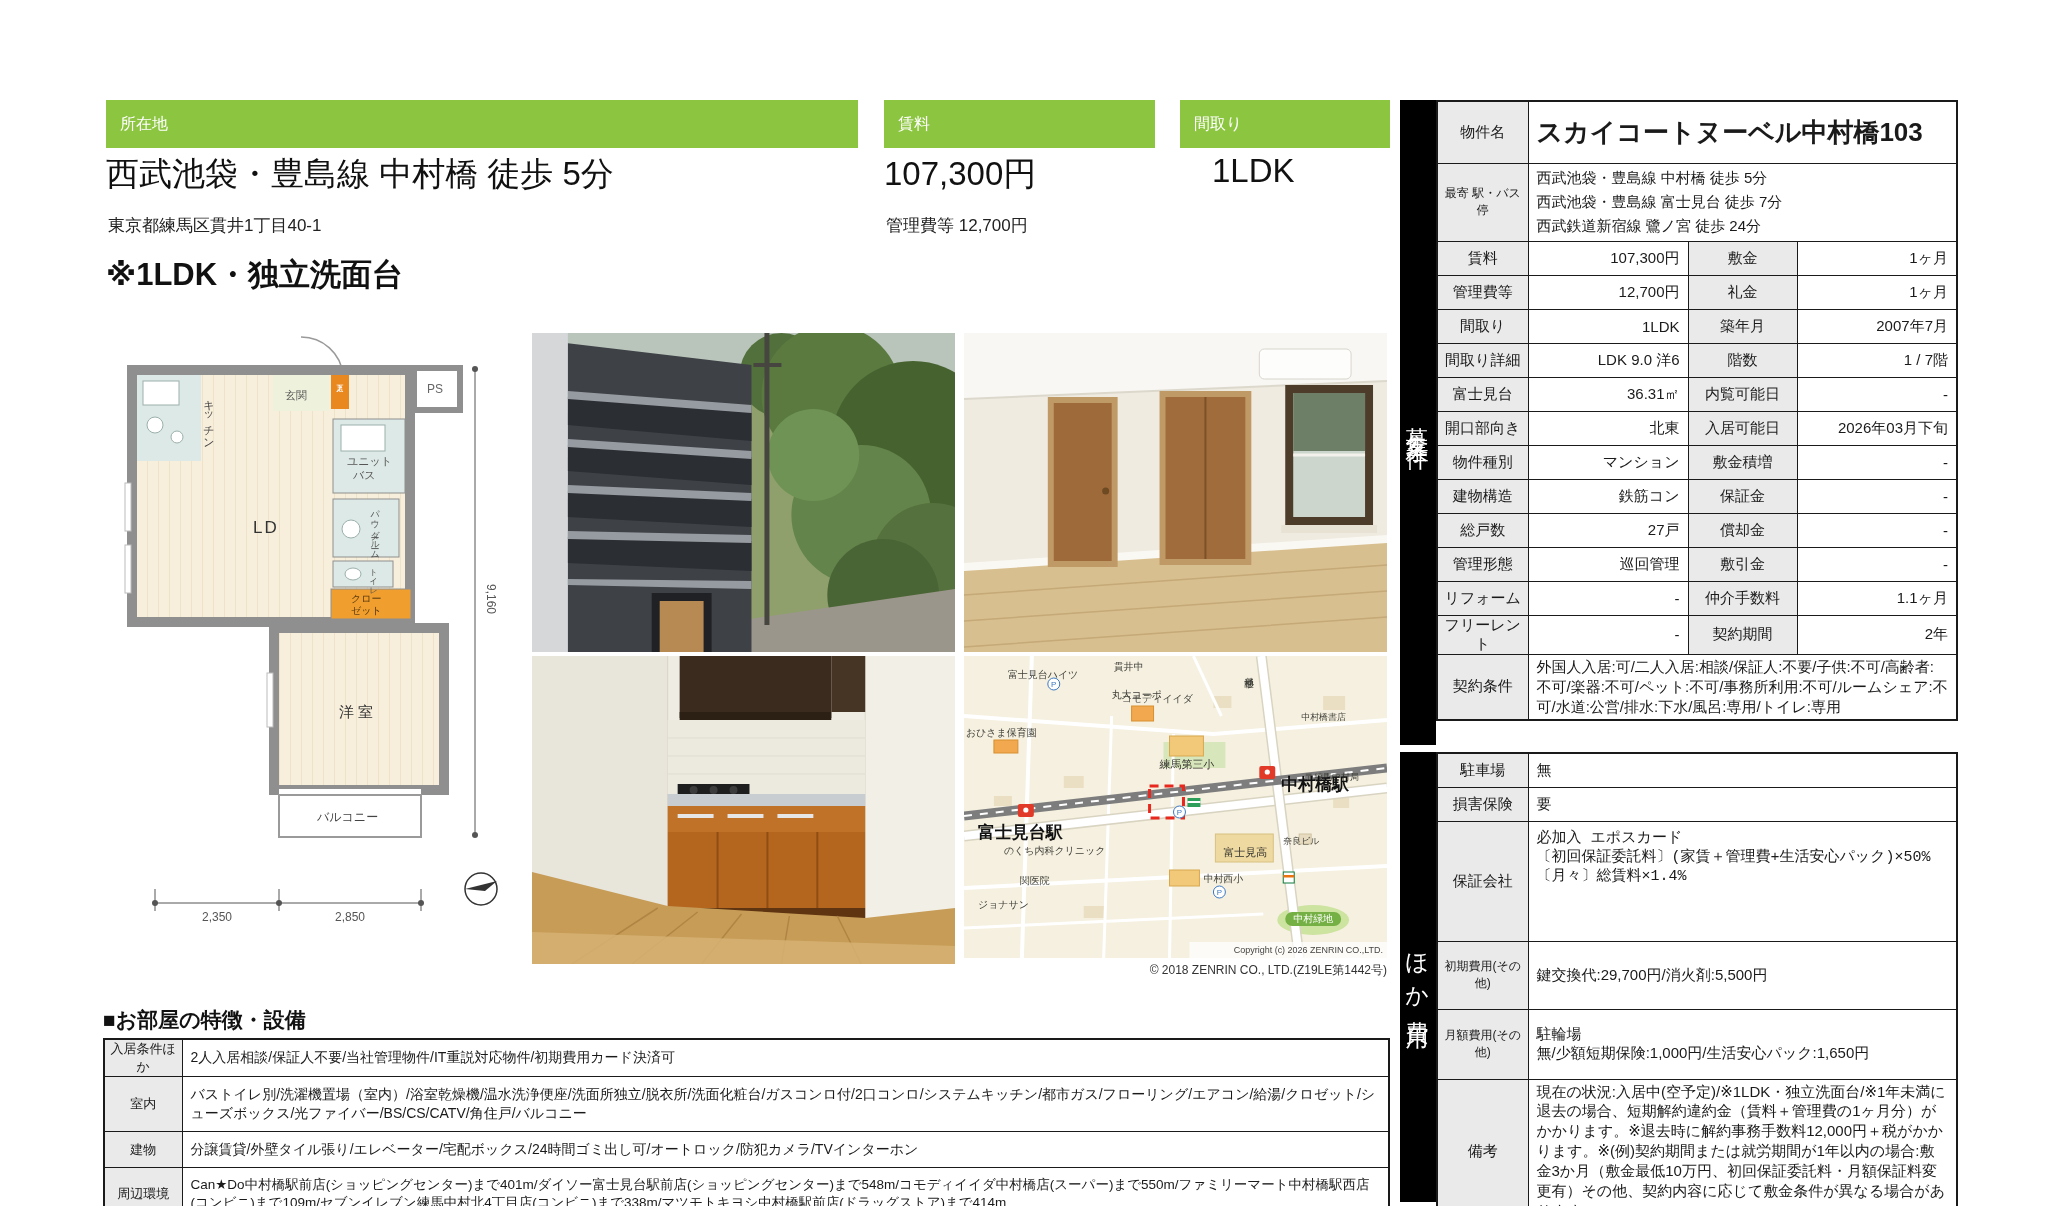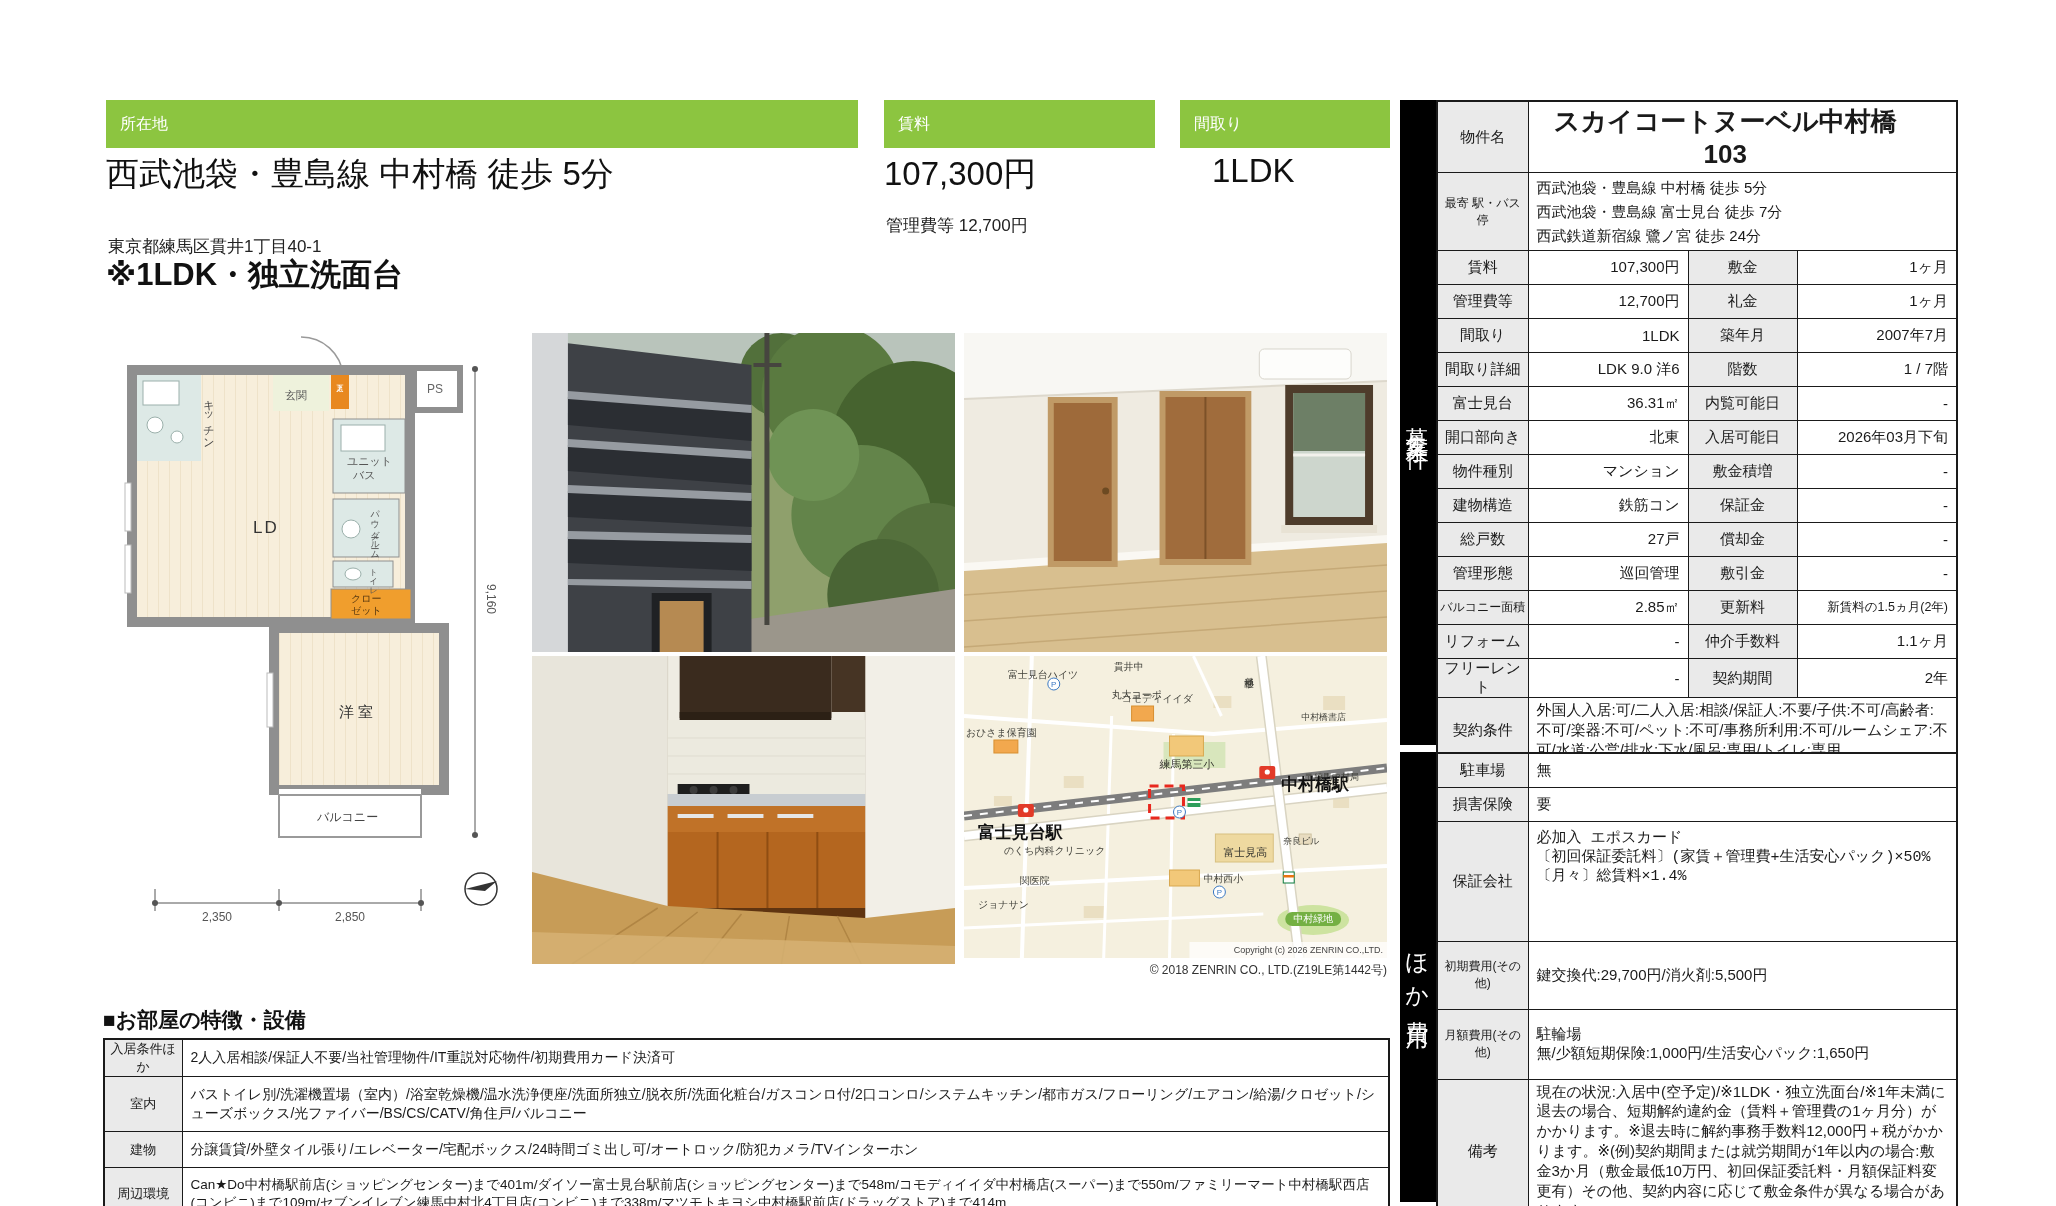--- a/index.html
+++ b/index.html
@@ -31,21 +31,21 @@
   table.spec{position:absolute;left:1436px;border-collapse:collapse;table-layout:fixed;
              background:#fff;border:2px solid #1a1a1a;width:520px;}
   table.spec th{background:#eaeaea;font-weight:normal;font-size:15px;text-align:center;
                 border:1px solid #1a1a1a;padding:0 2px;overflow:hidden;margin-top:25px;}
   table.spec td{border:1px solid #1a1a1a;font-size:15px;padding:2px 8px;overflow:hidden;}
   table.spec .val{text-align:right;}
   table.spec .valL{text-align:left;}
   table.spec .lbl-sm{font-size:12px;}
   table.spec .val-sm{font-size:12.5px;}
   .bukken-name{display:flex;align-items:center;justify-content:space-between;
-               padding-right:34px;font-size:26px;font-weight:bold;white-space:nowrap;flex-direction:column;}
+               padding-right:34px;font-size:26px;font-weight:bold;white-space:nowrap;}
   .st-lines div{font-size:15px;line-height:1.6;white-space:nowrap;}
   .pre{white-space:pre-line;}
   .small-cell{font-size:13px;line-height:1.34;}
   .memo-cell{font-size:13px;line-height:1.33;}
   .topv{vertical-align:top;font-family:Liberation Mono, monospace;}
 </style>
 </head>
 <body>
 
 <div class="page">
@@ -54,21 +54,21 @@
     <span>所在地</span>
   </div>
   <div class="sec-bar" style="left:884px;width:271px;">
     <span>賃料</span>
   </div>
   <div class="sec-bar" style="left:1180px;width:210px;">
     <span>間取り</span>
   </div>
 
   <div class="big-title" style="left:106px;top:152px;">西武池袋・豊島線 中村橋 徒歩 5分</div>
-  <div class="sub-text" style="left:108px;top:214px;margin-top:21px;">東京都練馬区貫井1丁目40-1</div>
+  <div class="sub-text" style="left:108px;top:214px;">東京都練馬区貫井1丁目40-1</div>
   <div class="big-title" style="left:884px;top:152px;">107,300円</div>
   <div class="sub-text" style="left:886px;top:214px;">管理費等 12,700円</div>
   <div class="big-title" style="left:1212px;top:152px;">1LDK</div>
   <div class="highlight" style="left:106px;top:254px;">※1LDK・独立洗面台</div>
 
   <div class="ph" style="left:103px;top:333px;width:417px;height:631px;">
     <svg viewBox="0 0 417 631" preserveAspectRatio="none">
       <defs>
         <pattern id="planks" width="11" height="10" patternUnits="userSpaceOnUse">
           <path d="M0,0 V10" stroke="#e5d6b8" stroke-width="1"></path>
@@ -425,26 +425,20 @@
           <th>償却金</th>
           <td class="val">-</td>
         </tr>
     <tr style="height:34px;padding-left:12px;">
           <th>管理形態</th>
           <td class="val">巡回管理</td>
           <th>敷引金</th>
           <td class="val">-</td>
         </tr>
     <tr style="height:34px;">
-          <th class="lbl-sm">バルコニー面積</th>
-          <td class="val">2.85㎡</td>
-          <th>更新料</th>
-          <td class="val val-sm">新賃料の1.5ヵ月(2年)</td>
-        </tr>
-    <tr style="height:34px;">
           <th>リフォーム</th>
           <td class="val">-</td>
           <th>仲介手数料</th>
           <td class="val">1.1ヶ月</td>
         </tr>
     <tr style="height:34px;">
           <th>フリーレント</th>
           <td class="val">-</td>
           <th>契約期間</th>
           <td class="val">2年</td>

